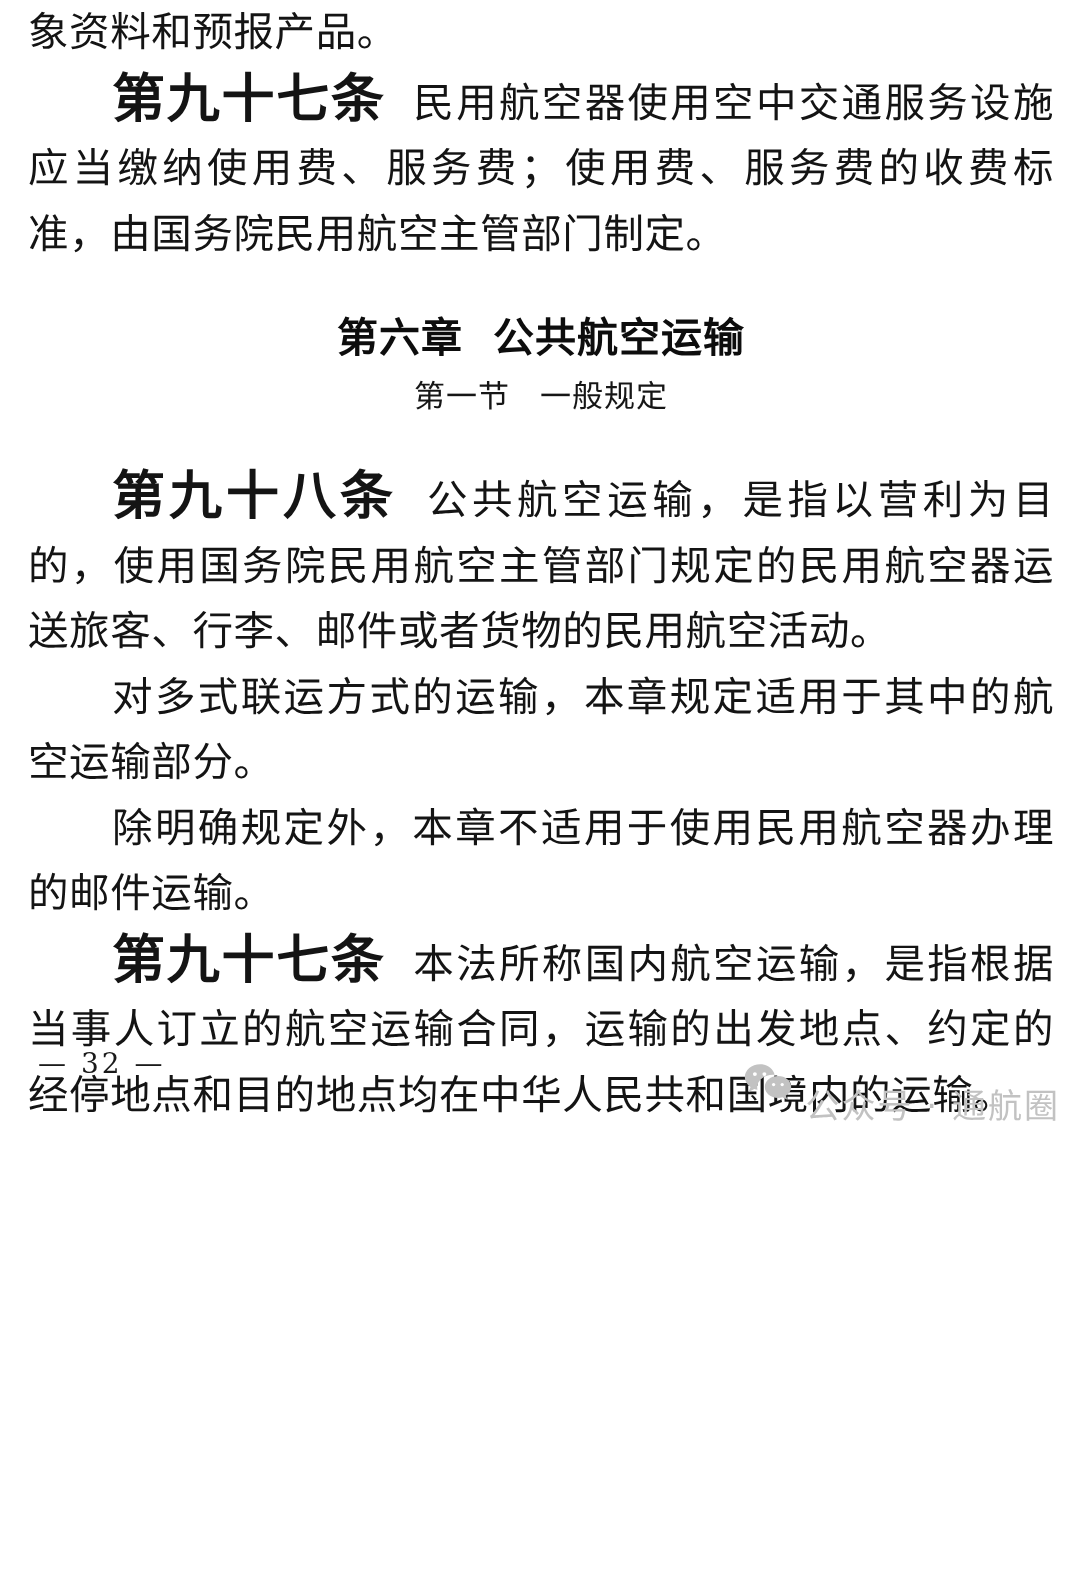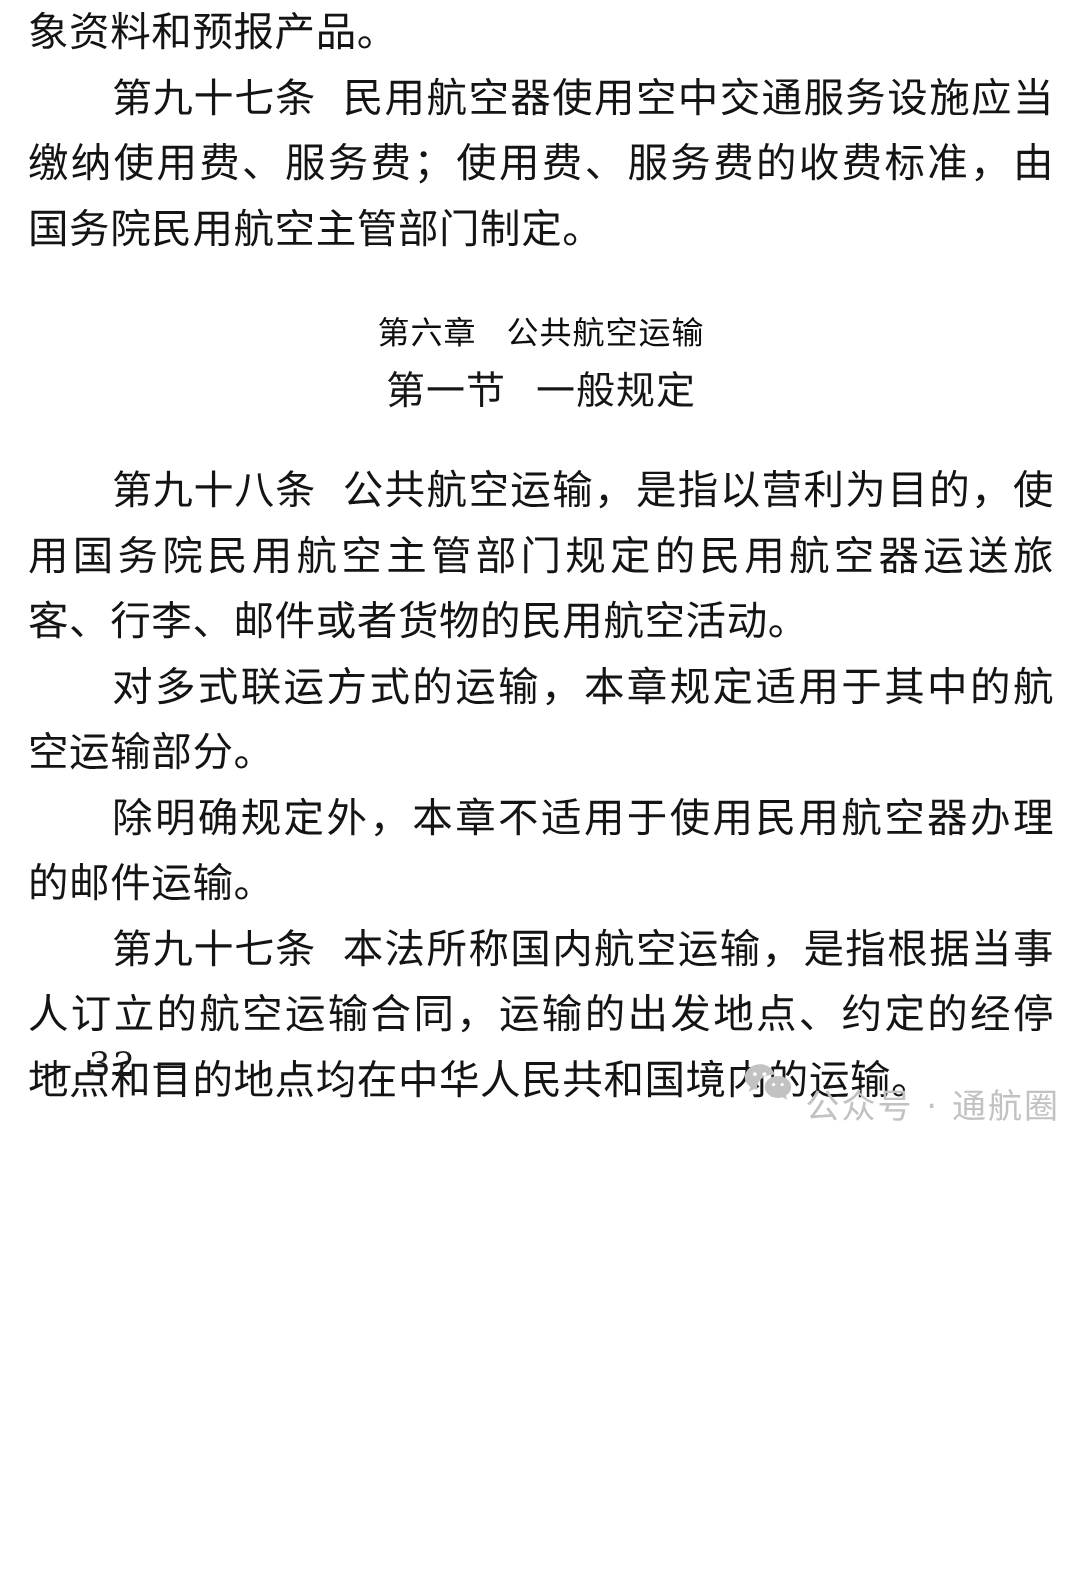--- a/index.html
+++ b/index.html
@@ -47,44 +47,44 @@
     word-break: break-all;
     color: #141414;
     font-weight: 400;
   }
   .para.indent { text-indent: 84px; }
   .para.cont   { text-indent: 0; }
 
   
   .article-no {
     font-family: "DejaVu Sans", "Liberation Sans", sans-serif;
-    font-weight: 400;
+    font-weight: 700;
     letter-spacing: 0px;
-    font-size: 40px;
+    font-size: 53px;
   }
   .gap-wide { display: inline-block; width: 26px; }
 
   
   .heading-block {
     text-align: center;
   }
   .chapter-heading {
     margin: 0;
     font-family: "DejaVu Sans", "Liberation Sans", sans-serif;
-    font-weight: 400;
-    font-size: 32px;
+    font-weight: 700;
+    font-size: 41px;
     line-height: 58px;
     letter-spacing: 1px;
     color: #0d0d0d;
   }
   .section-heading {
     margin: 0;
     font-family: "DejaVu Sans", "Liberation Sans", sans-serif;
     font-weight: 400;
-    font-size: 39px;
+    font-size: 31px;
     line-height: 58px;
     letter-spacing: 1px;
     color: #161616;
   }
   .hsp { display: inline-block; width: 30px; }
 
   .spacer-before-chapter { height: 42px; }
   .spacer-after-section  { height: 38px; }
 
   
@@ -93,21 +93,21 @@
     left: 0;
     bottom: 0;
     width: 1080px;
     height: 92px;
   }
   .page-number {
     position: absolute;
     left: 38px;
     top: 10px;
     font-family: "DejaVu Serif", "Liberation Serif", serif;
-    font-size: 34px;
+    font-size: 28px;
     line-height: 44px;
     color: #1a1a1a;
     letter-spacing: 3px;
     white-space: nowrap;
   }
 
   .watermark {
     position: absolute;
     right: 20px;
     top: 6px;

